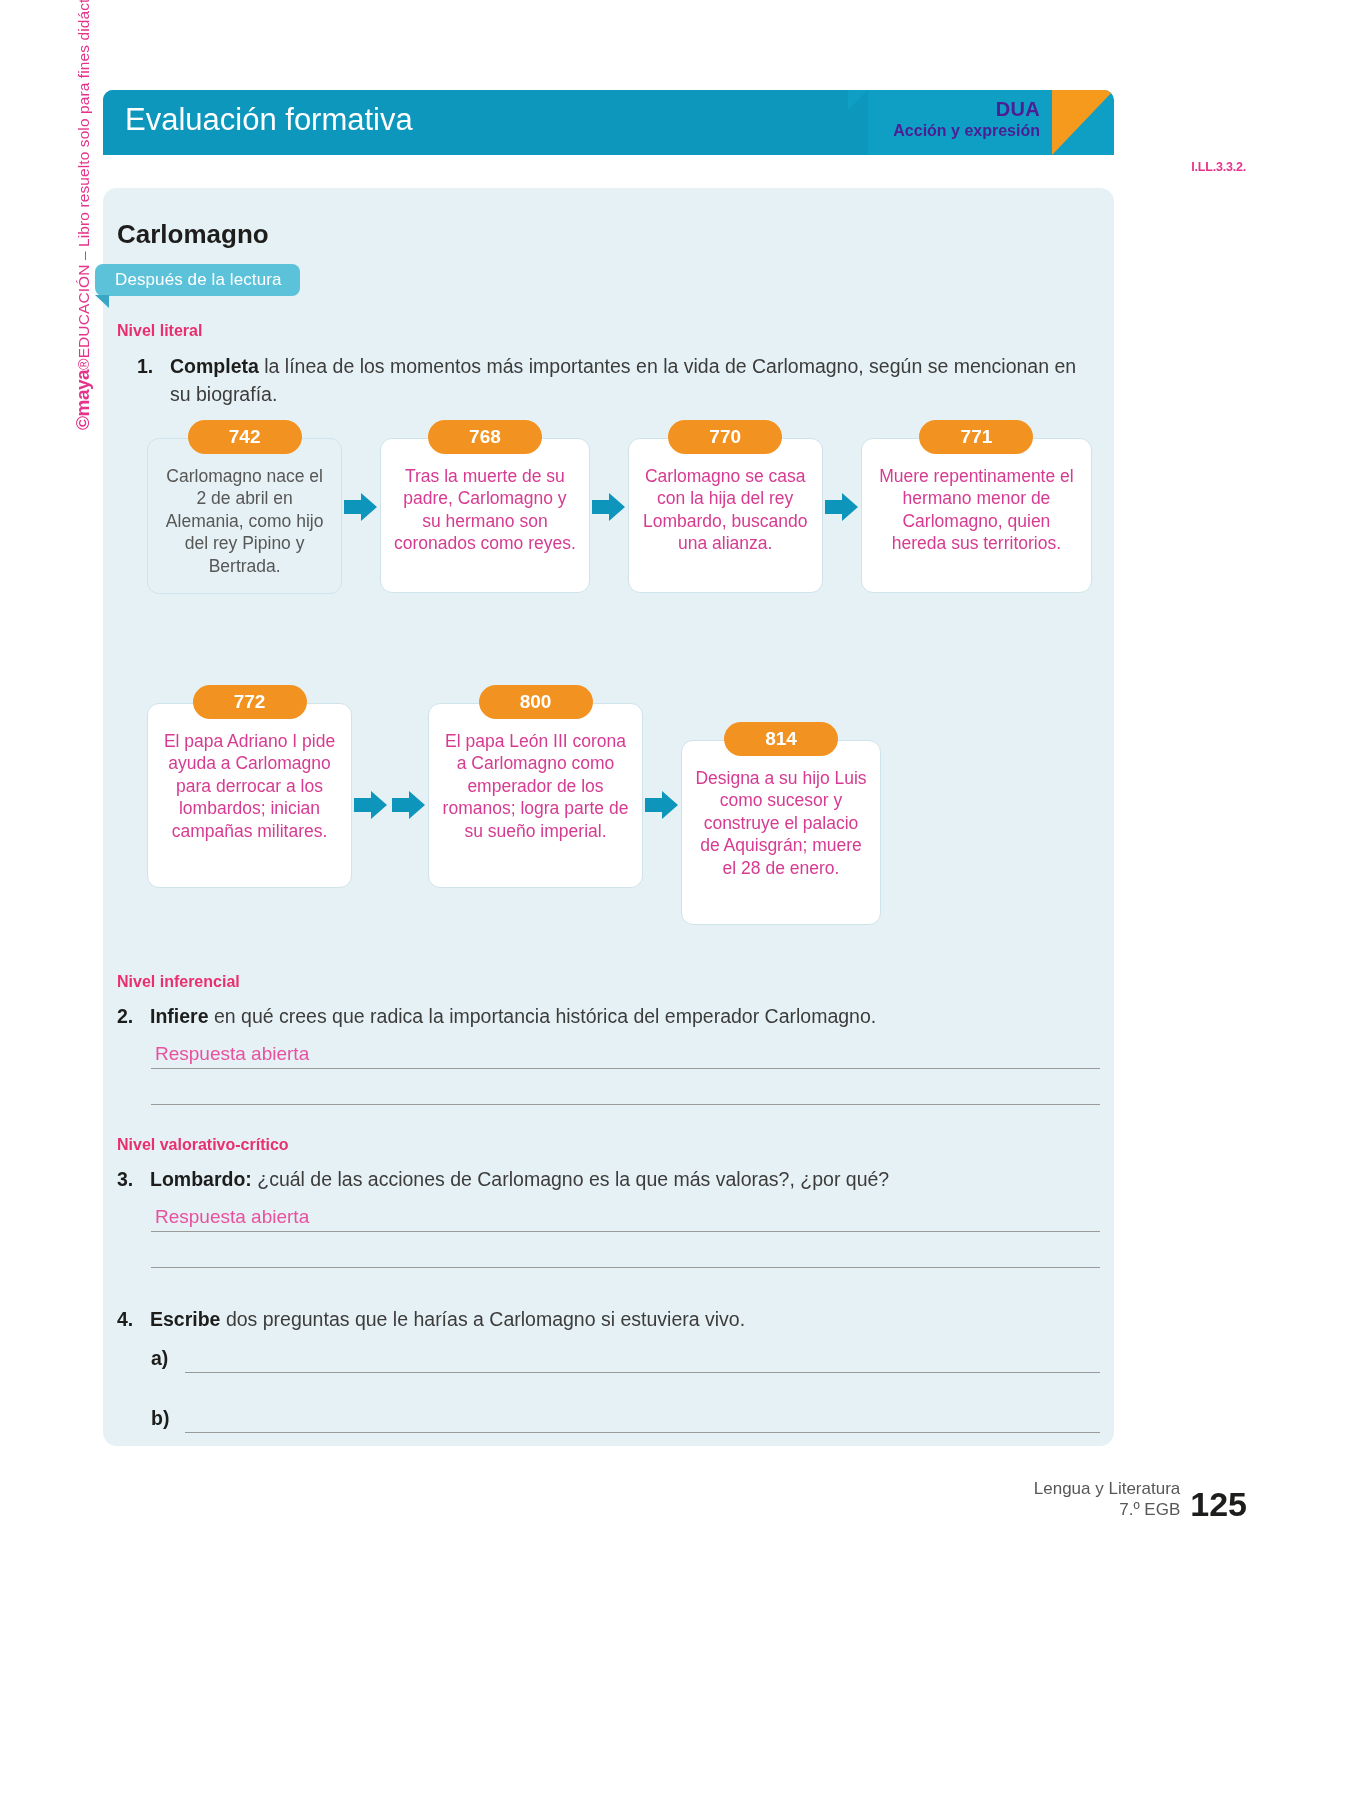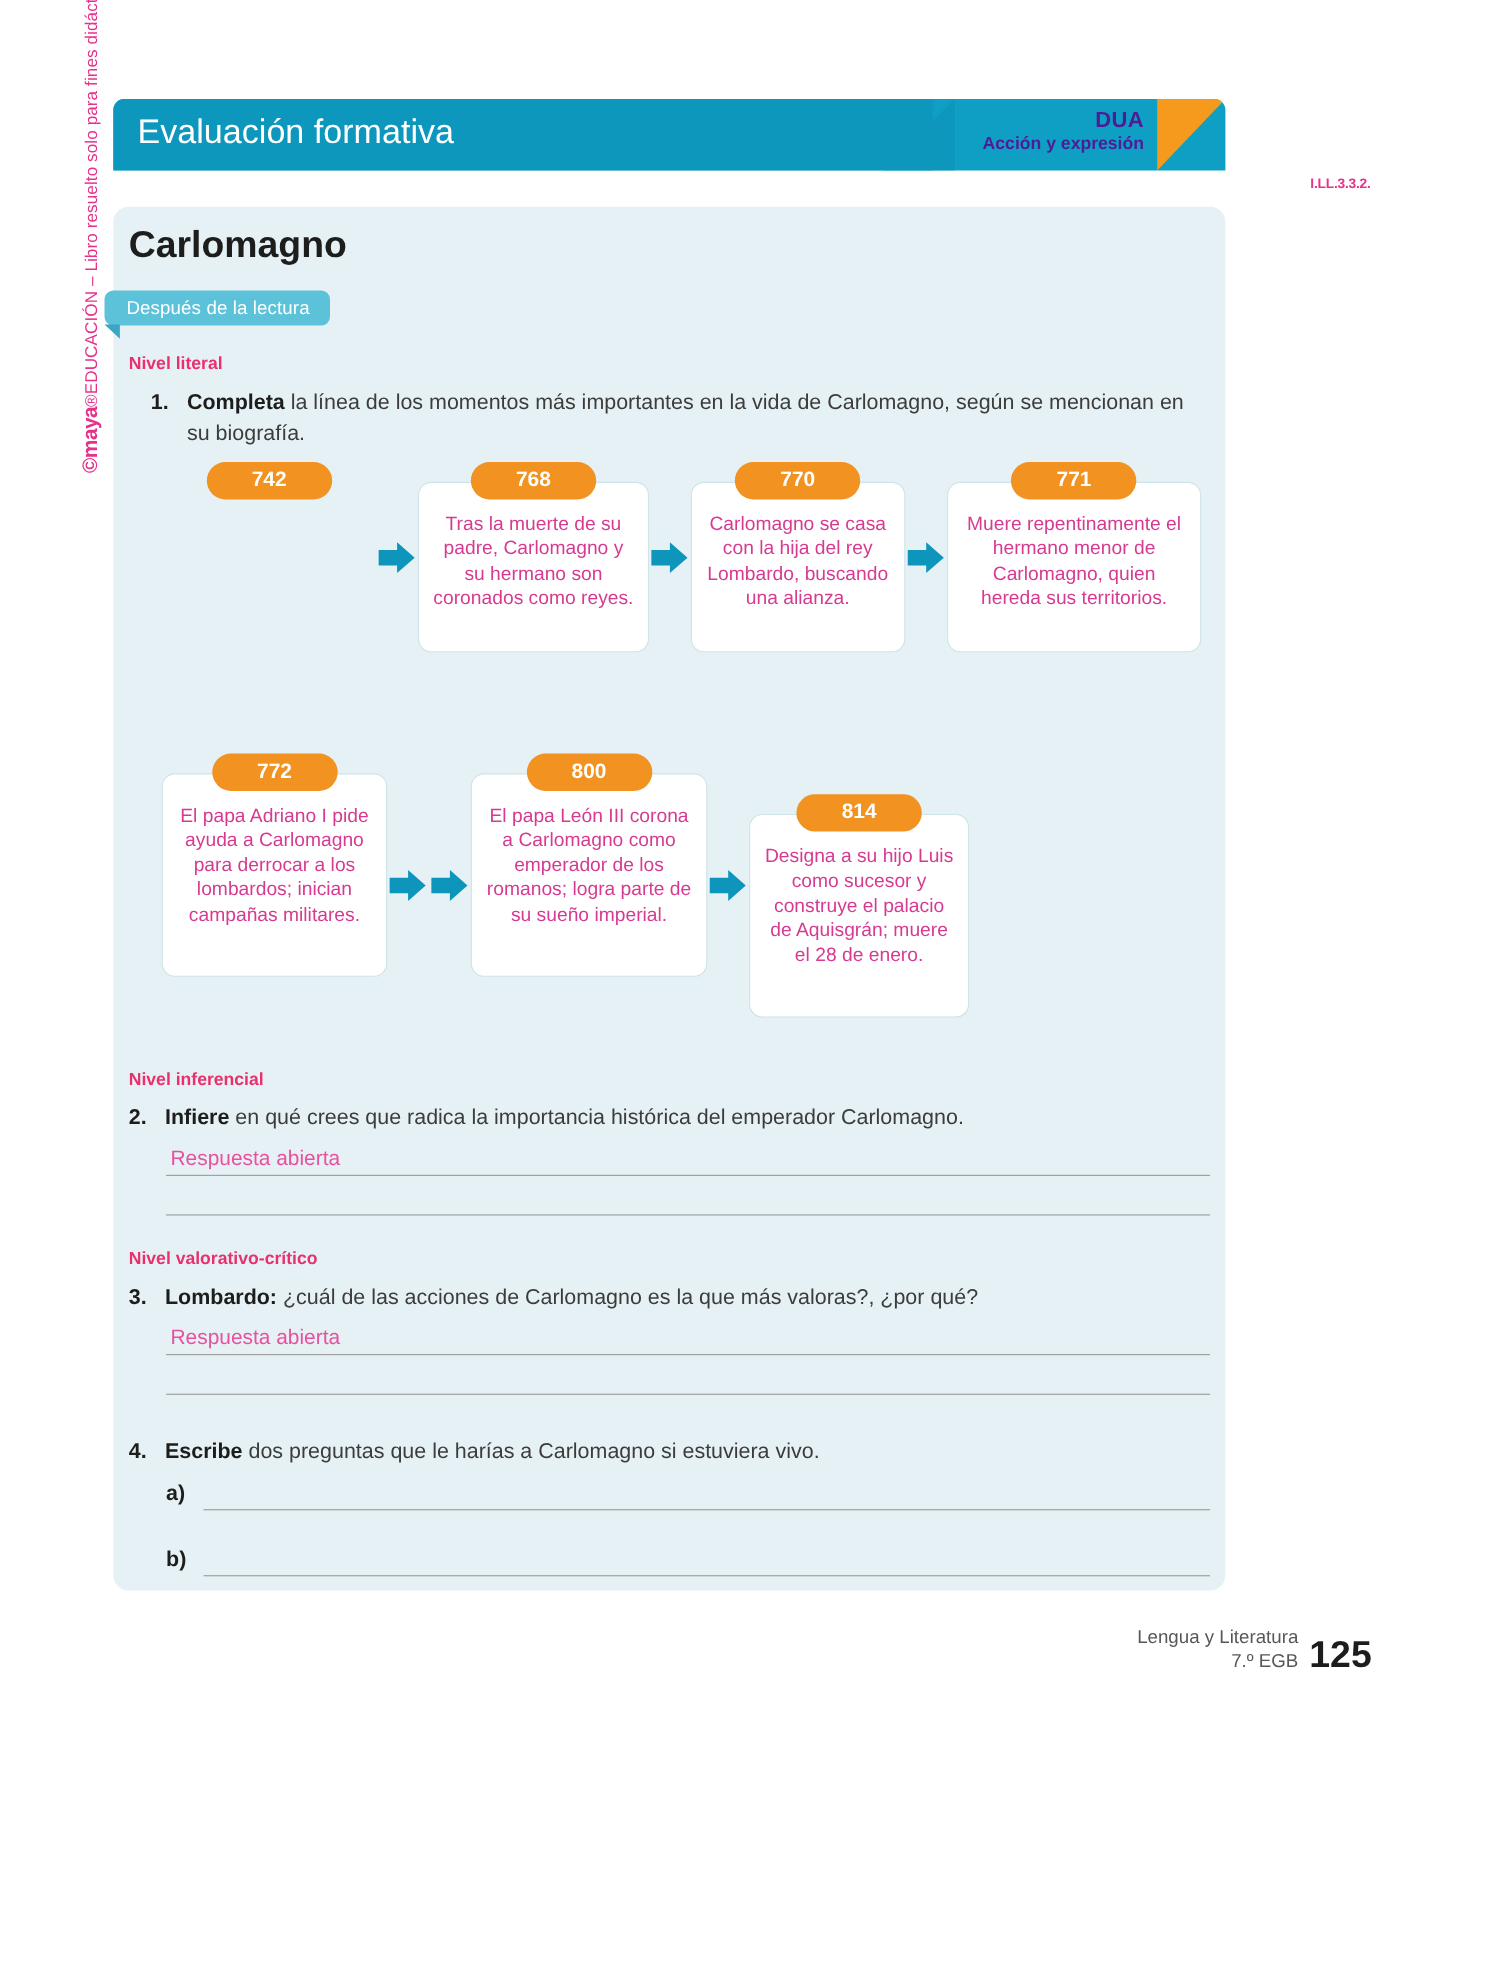--- a/index.html
+++ b/index.html
@@ -111,22 +111,22 @@
     top: 188px;
     width: 1011px;
     height: 1258px;
     background: #e6f1f5;
     border-radius: 14px;
   }
 
   .doc-title {
     position: absolute;
     left: 14px;
-    top: 16px;
-    font-size: 34px;
+    top: 31px;
+    font-size: 26px;
     font-weight: bold;
     color: #1d1d1b;
   }
 
   
   .tab-badge {
     position: absolute;
     left: -8px;
     top: 76px;
     height: 32px;
@@ -324,20 +324,21 @@
   <div class="level-label" style="top:134px;">Nivel literal</div>
 
   <div class="qline" style="top:165px;margin-left:20px;">
     <span class="qnum">1.</span><span class="qbody"><span class="qbold">Completa</span><span> la línea de los momentos más importantes en la vida de Carlomagno, según se mencionan en su biografía.</span></span>
   </div>
 
   <div class="timeline-row" style="top:232px;">
 
     <div class="tl-cell" style="width:196px;">
       <div class="tl-chip">742</div>
+      <div class="tl-box given" style="min-height:155px;">Carlomagno nace el 2 de abril en Alemania, como hijo del rey Pipino y Bertrada.</div>
     </div>
 
     <div class="tl-arrow">
       <svg class="arrow-svg" width="34" height="32" viewBox="0 0 34 32" aria-hidden="true">
         <polygon points="0,9 17,9 17,2 33,16 17,30 17,23 0,23" fill="#0e95bc"></polygon>
       </svg>
     </div>
 
     <div class="tl-cell" style="width:210px;">
       <div class="tl-chip">768</div>

